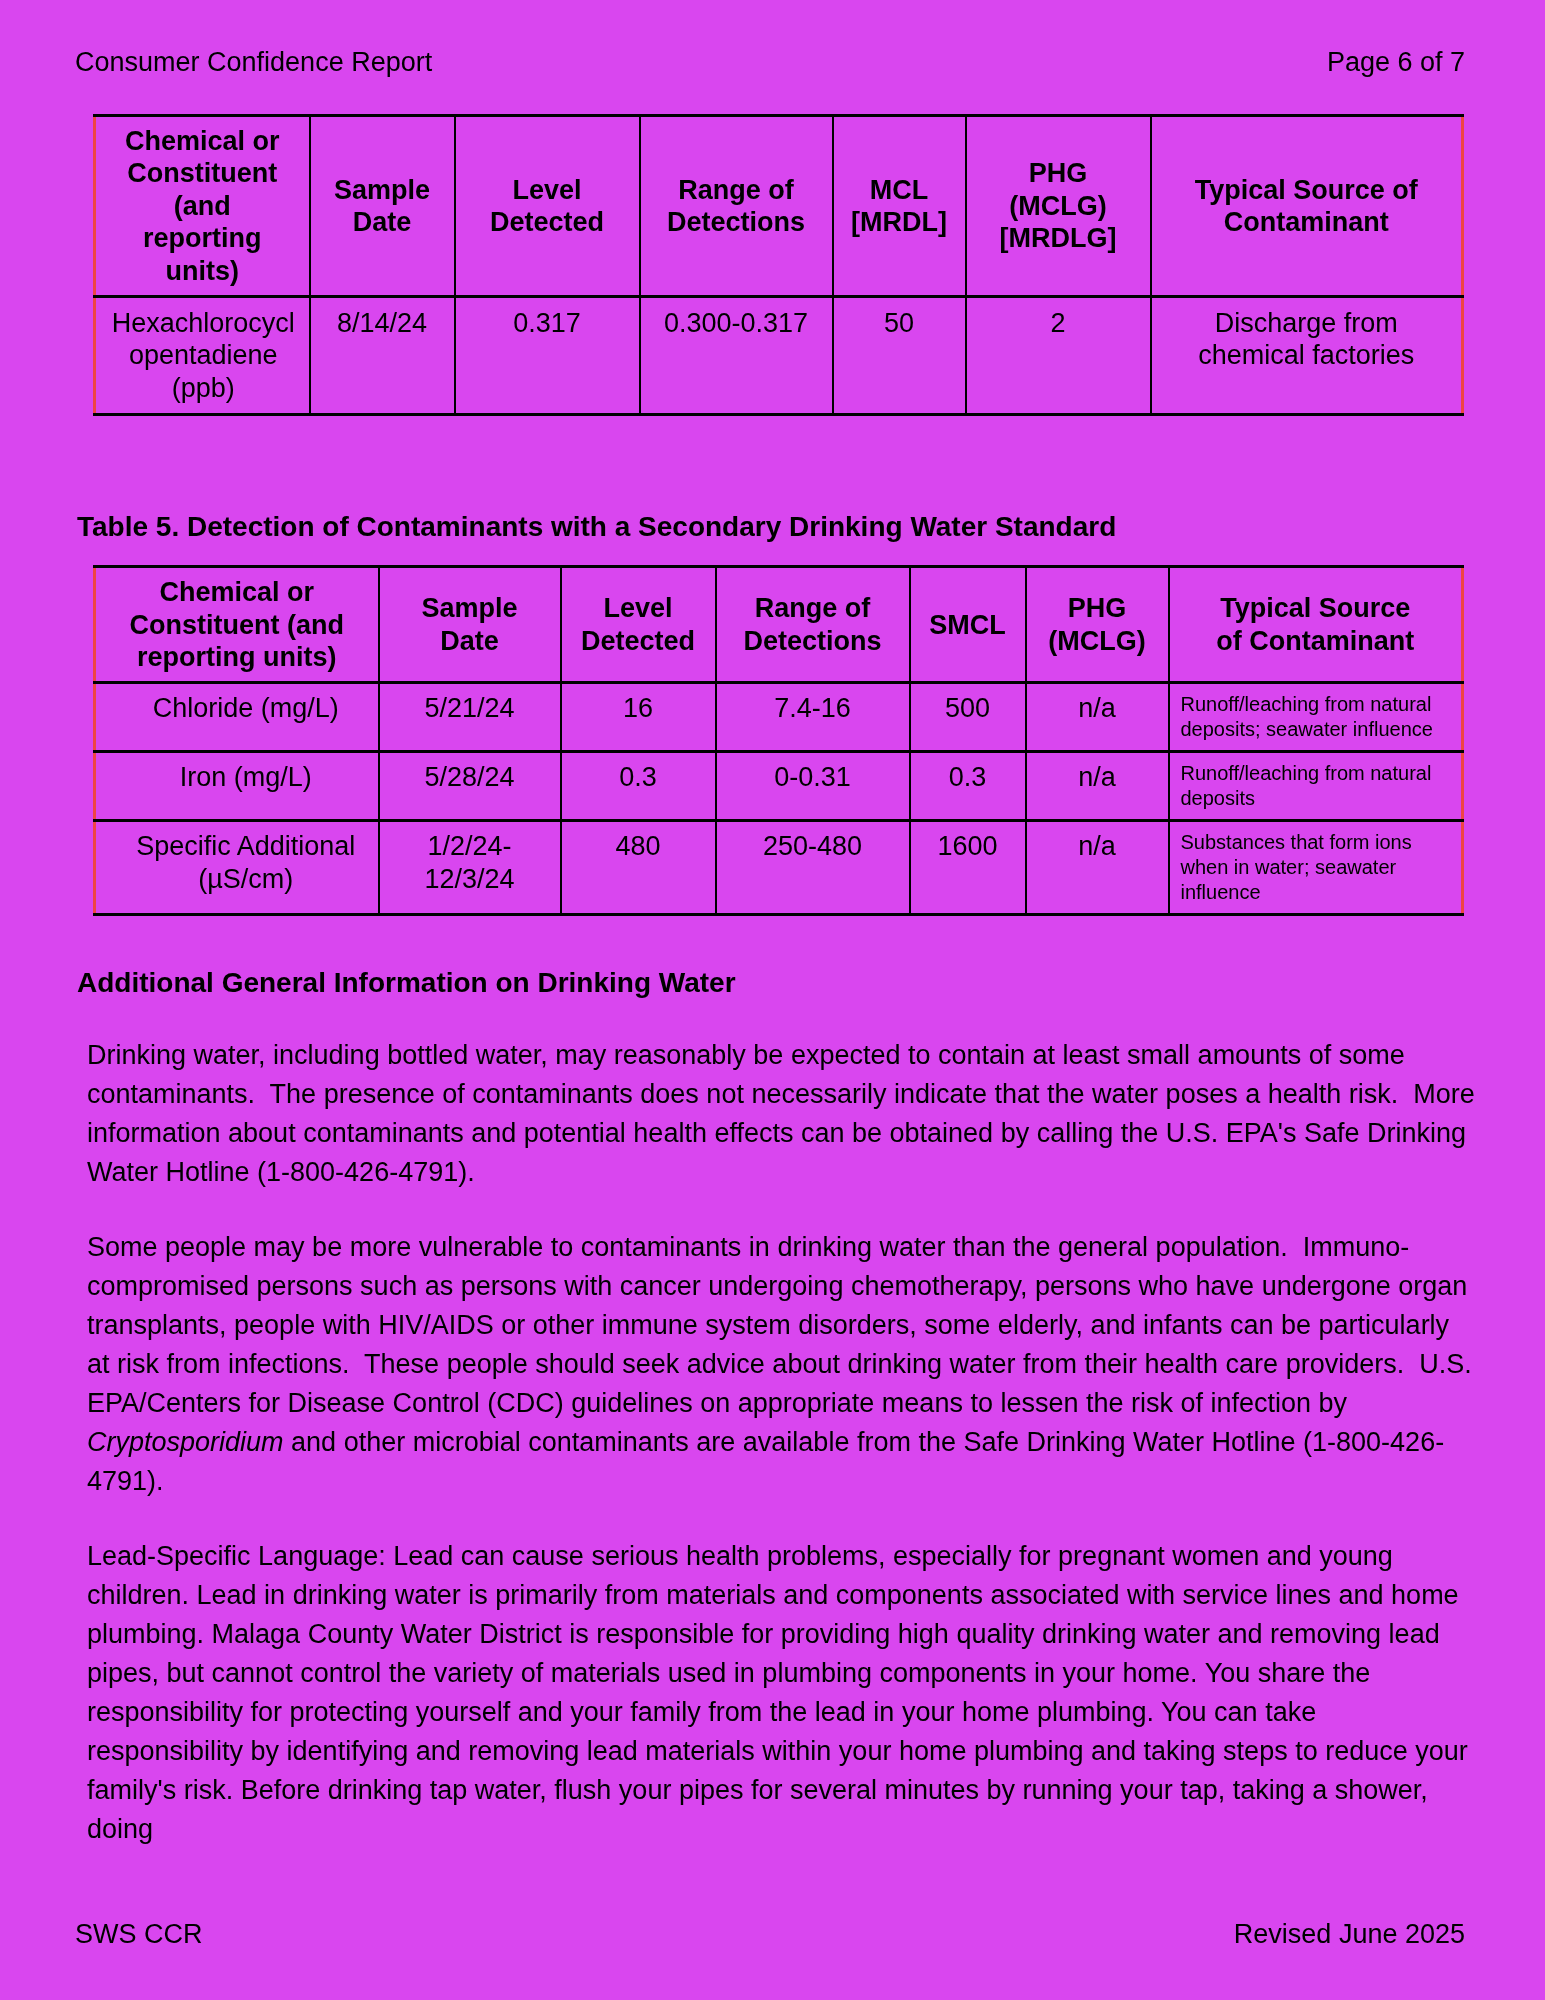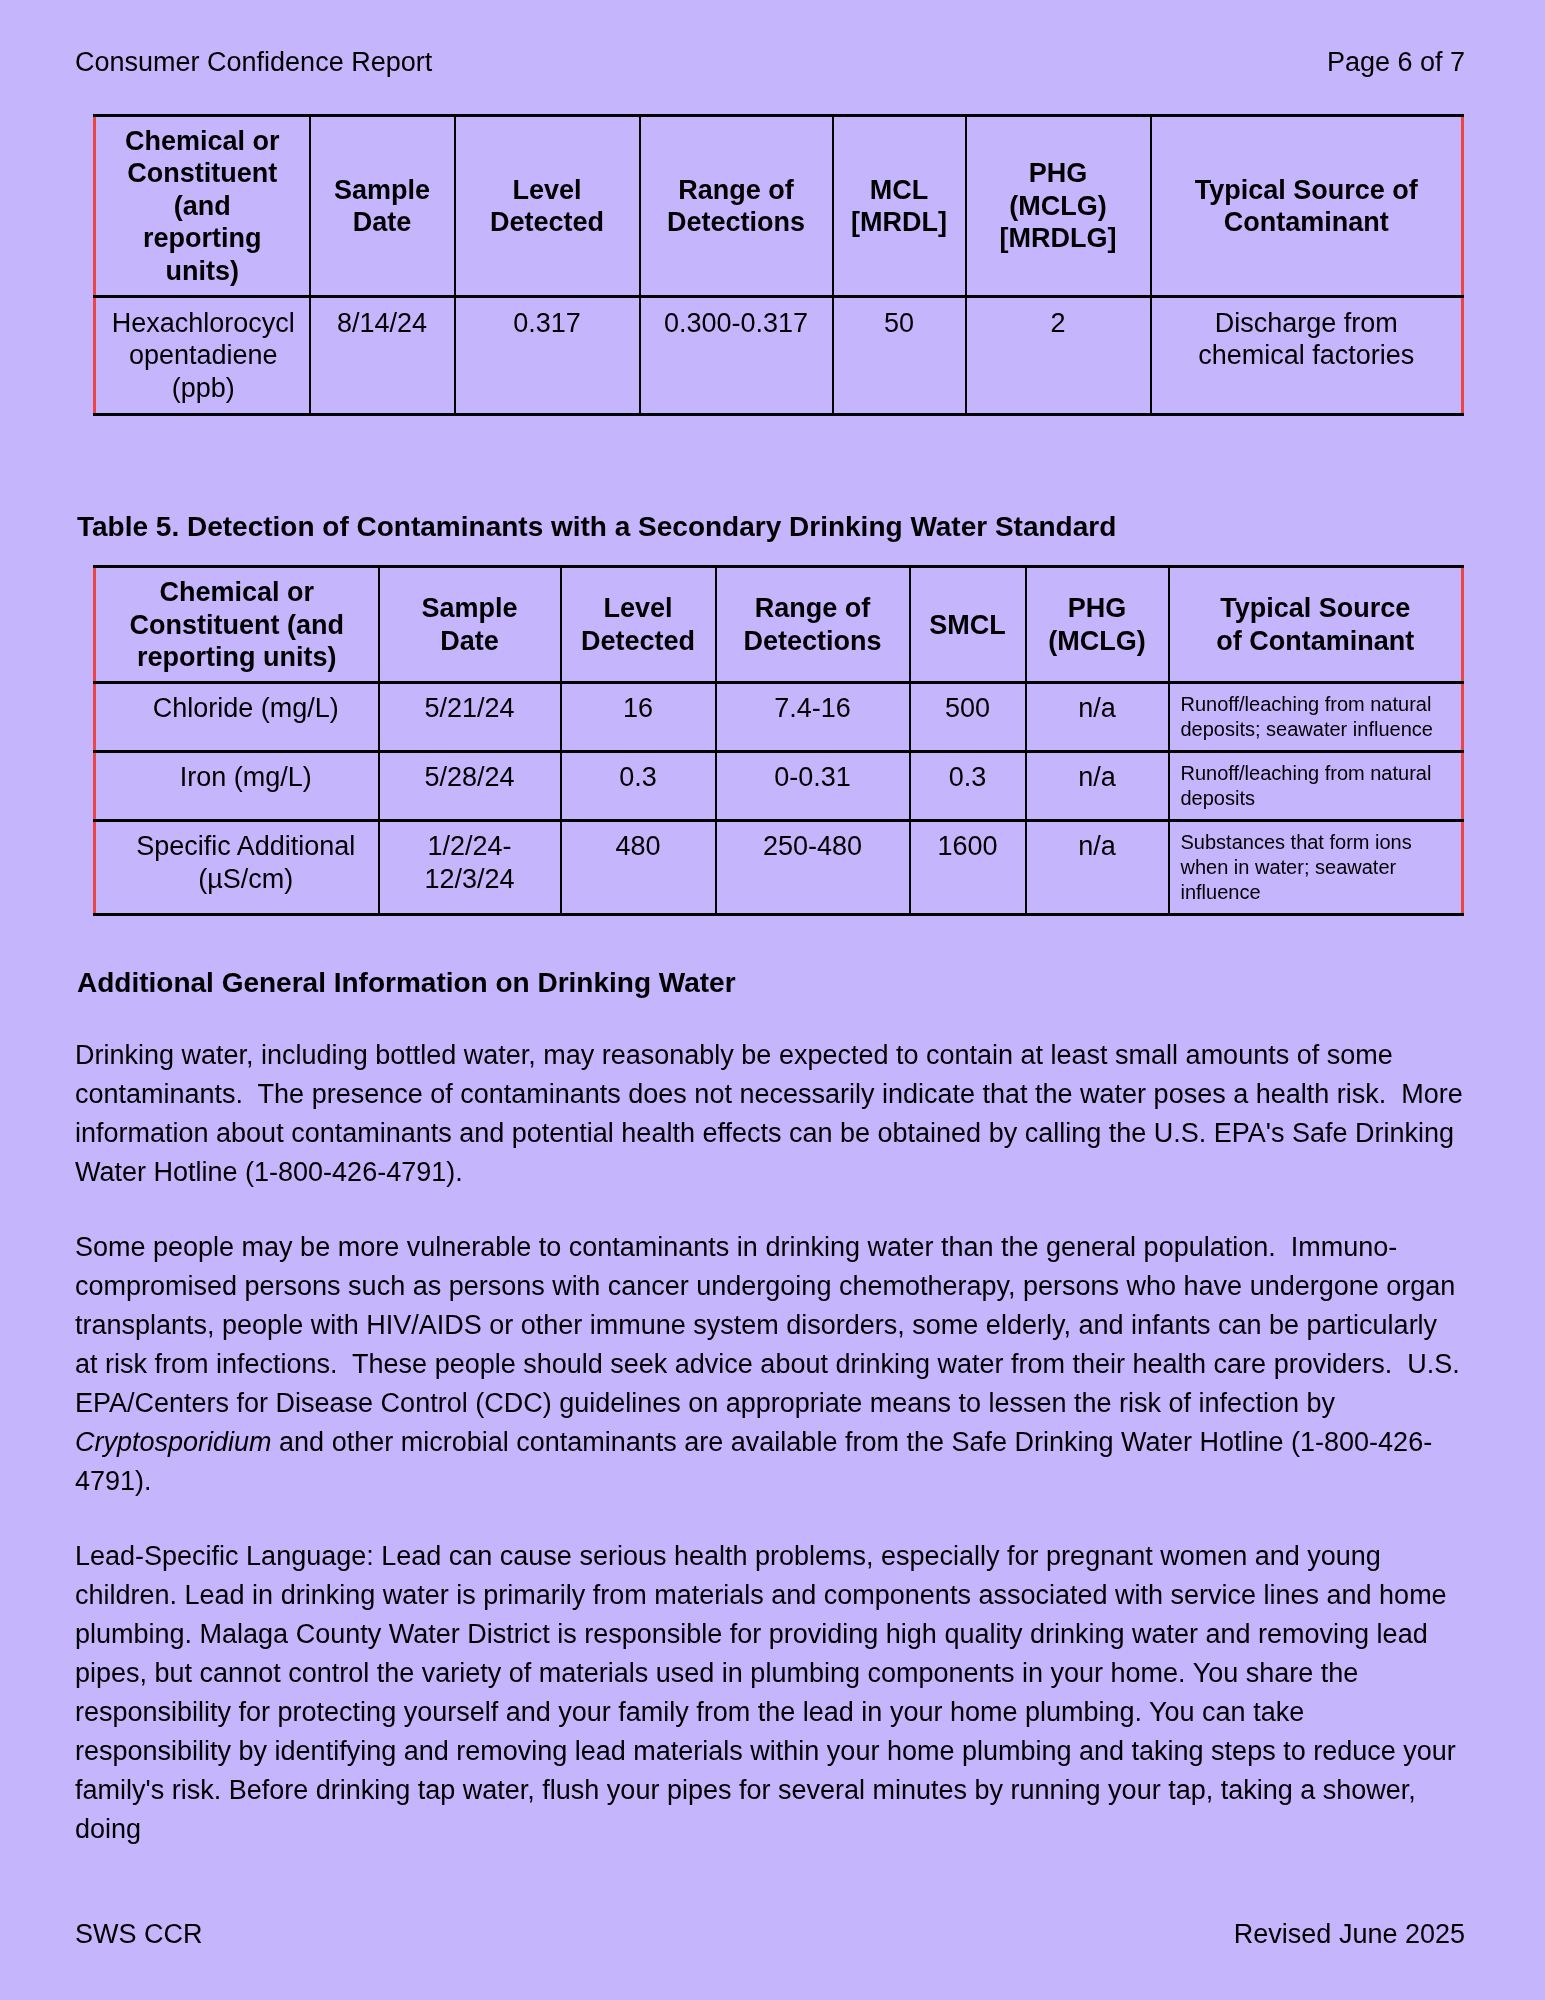--- a/index.html
+++ b/index.html
@@ -1,19 +1,19 @@
 <!DOCTYPE html>
 <html><head>
 <meta charset="utf-8">
 <style>
   html,body { margin:0; padding:0; background:#ffffff; }
   .page {
     position:relative;
     width:1545px; height:2000px;
-    background:#c4b5fd;
+    background:#d946ef;
     color:#000;
     font-family:"Liberation Sans","DejaVu Sans",sans-serif;
     box-sizing:border-box;
     padding:46px 80px 0 75px;
     overflow:hidden;
   }
   .page-header {
     display:flex; justify-content:space-between;
     font-size:27px; line-height:32px;
   }
@@ -56,21 +56,21 @@
   .caption {
     font-weight:bold; font-size:28px; line-height:34px;
     margin:94px 0 21px 2px;
   }
   .section-heading {
     font-weight:bold; font-size:28px; line-height:34px;
     margin:50px 0 0 2px;
   }
   p.body {
     font-size:27px; line-height:39px;
-    margin:36px 0 0 0;
+    margin:36px 0 0 12px;
     width:1392px;
     white-space:pre-wrap;
   }
   p.body i { font-style:italic; }
   .page-footer {
     position:absolute; left:75px; right:80px; top:1918px;
     display:flex; justify-content:space-between;
     font-size:27px; line-height:32px;
   }
 </style>

